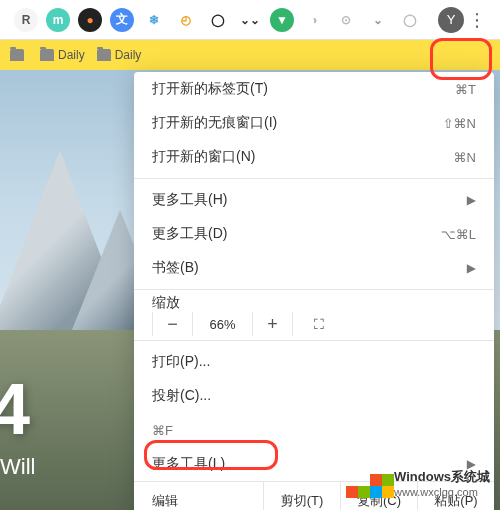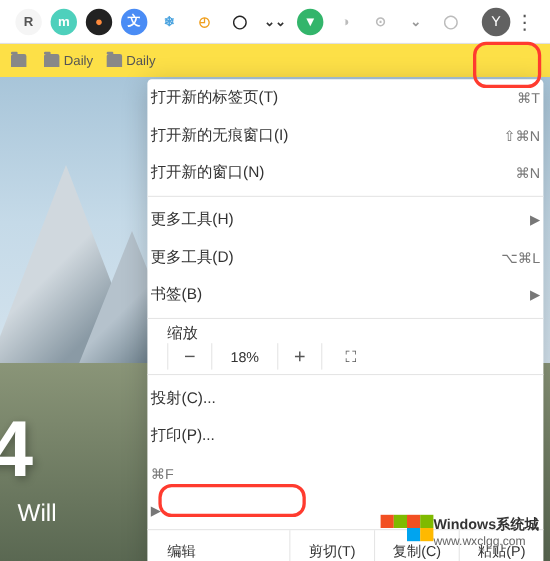--- a/index.html
+++ b/index.html
@@ -8,43 +8,43 @@
 .ext-icon{width:24px;height:24px;margin:0 4px;border-radius:50%;display:flex;align-items:center;justify-content:center;font-size:12px;font-weight:bold;color:#fff;}
 .bookmark-bar{height:30px;background:#fde047;display:flex;align-items:center;padding:0 10px;gap:12px;font-size:12px;color:#555;position:relative;z-index:5;}
 .bm-item{display:flex;align-items:center;gap:4px;}
 .folder-icon{width:14px;height:12px;background:#888;border-radius:2px 2px 0 0;position:relative;}
 .folder-icon::before{content:"";position:absolute;top:-2px;left:0;width:6px;height:2px;background:#888;border-radius:1px 1px 0 0;}
 .content{position:absolute;top:70px;left:0;width:500px;height:440px;background:linear-gradient(180deg,#a8c5d9 0%,#c5dae8 30%,#e8eff5 100%);overflow:hidden;}
 .mountain{position:absolute;bottom:100px;left:-40px;width:200px;height:260px;background:linear-gradient(135deg,#d0d8de 40%,#8a9aa5 60%);clip-path:polygon(50% 0%,100% 100%,0% 100%);}
 .mountain2{position:absolute;bottom:100px;left:40px;width:160px;height:200px;background:linear-gradient(135deg,#b5c2cc 40%,#6f828e 60%);clip-path:polygon(50% 0%,100% 100%,0% 100%);}
 .ground{position:absolute;bottom:0;left:0;width:100%;height:180px;background:linear-gradient(180deg,#8a9578 0%,#5a6852 100%);}
 .hero-text{position:absolute;bottom:60px;left:-10px;color:#fff;font-size:72px;font-weight:bold;text-shadow:2px 2px 8px rgba(0,0,0,.3);}
-.hero-sub{position:absolute;bottom:30px;left:16px;color:#fff;font-size:22px;font-weight:normal;}
+.hero-sub{position:absolute;bottom:30px;left:0;color:#fff;font-size:22px;font-weight:normal;}
 .highlight-box{position:absolute;border:3px solid #ff3b2f;border-radius:12px;pointer-events:none;z-index:20;}
 .hb1{top:38px;right:8px;width:62px;height:42px;}
 .hb2{top:440px;left:144px;width:134px;height:30px;}
 .menu{position:absolute;top:72px;right:6px;width:360px;background:#fff;box-shadow:0 4px 24px rgba(0,0,0,.2);border-radius:4px;z-index:10;font-size:14px;color:#333;}
-.menu-item{display:flex;align-items:center;justify-content:space-between;height:34px;padding:0 3px;}
+.menu-item{display:flex;align-items:center;justify-content:space-between;height:34px;padding:0 18px;}
 .menu-label{flex:1;}
 .shortcut{color:#777;font-size:13px;}
 .arrow{color:#777;font-size:12px;}
 .sep{height:1px;background:#e5e5e5;margin:4px 0;}
 .zoom-row{display:flex;align-items:flex-start;height:42px;padding:0 0 0 18px;flex-direction:column;}
 .zoom-label{flex:1;}
 .zoom-ctrl{display:flex;align-items:center;border-left:1px solid #e5e5e5;height:100%;}
 .zoom-btn{width:40px;height:100%;display:flex;align-items:center;justify-content:center;color:#555;font-size:18px;border-right:1px solid #e5e5e5;}
 .zoom-val{width:60px;text-align:center;font-size:13px;border-right:1px solid #e5e5e5;height:100%;display:flex;align-items:center;justify-content:center;}
 .zoom-fs{width:52px;height:100%;display:flex;align-items:center;justify-content:center;font-size:14px;color:#555;}
 .edit-row{display:flex;height:40px;border-top:1px solid #e5e5e5;border-bottom:1px solid #e5e5e5;}
 .edit-cell{flex:1;display:flex;align-items:center;justify-content:center;font-size:13px;border-right:1px solid #e5e5e5;}
 .edit-cell:first-child{justify-content:flex-start;padding-left:18px;flex:0 0 130px;}
 .edit-cell:last-child{border-right:none;}
 .profile-icon{width:26px;height:26px;border-radius:50%;background:#616161;color:#fff;display:flex;align-items:center;justify-content:center;font-size:13px;font-weight:500;}
 .dots-icon{width:26px;height:26px;display:flex;align-items:center;justify-content:center;font-size:18px;color:#555;}
-.watermark{position:absolute;bottom:12px;right:10px;display:flex;align-items:flex-start;gap:0;font-size:13px;color:#333;font-weight:bold;z-index:15;background:rgba(255,255,255,.0);}
+.watermark{position:absolute;bottom:12px;right:10px;display:flex;align-items:flex-end;gap:0;font-size:13px;color:#333;font-weight:bold;z-index:15;background:rgba(255,255,255,.0);}
 .wm-logo{display:flex;}
 .wm-sq{width:12px;height:12px;}
 .wm-url{font-size:11px;color:#666;font-weight:normal;display:block;}
 </style>
 </head>
 <body>
 
 <div class="top-bar">
   <div id="ext-container" style="display:flex;align-items:center;flex:1;">
       <div class="ext-icon" style="background: rgb(245, 245, 245); color: rgb(85, 85, 85);">R</div>
@@ -112,36 +112,37 @@
     </div>
   <div class="menu-item">
       <span class="menu-label">书签(B)</span>
       <span class="arrow">▶</span>
     </div>
   <div class="sep"></div>
   <div class="zoom-row">
     <span class="zoom-label">缩放</span>
     <div class="zoom-ctrl">
       <div class="zoom-btn">−</div>
-      <div class="zoom-val">18%</div>
+      <div class="zoom-val">66%</div>
       <div class="zoom-btn">+</div>
       <div class="zoom-fs">⛶</div>
     </div>
   </div>
   <div class="sep"></div>
   <div class="menu-item">
-      <span class="menu-label">投射(C)...</span>
+      <span class="menu-label">打印(P)...</span>
     </div>
   <div class="menu-item">
-      <span class="menu-label">打印(P)...</span>
+      <span class="menu-label">投射(C)...</span>
     </div>
   <div class="menu-item">
       <span class="shortcut">⌘F</span>
     </div>
   <div class="menu-item">
+      <span class="menu-label">更多工具(L)</span>
       <span class="arrow">▶</span>
     </div>
   <div class="edit-row">
     <div class="edit-cell">编辑</div>
     <div class="edit-cell">剪切(T)</div>
     <div class="edit-cell">复制(C)</div>
     <div class="edit-cell">粘贴(P)</div>
   </div>
 
 </div>

